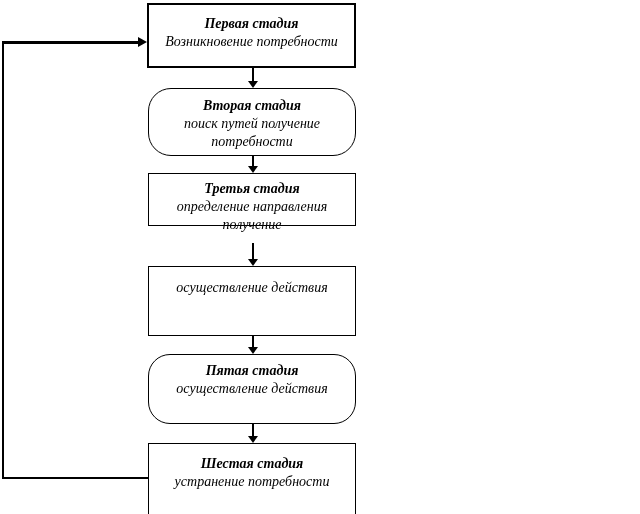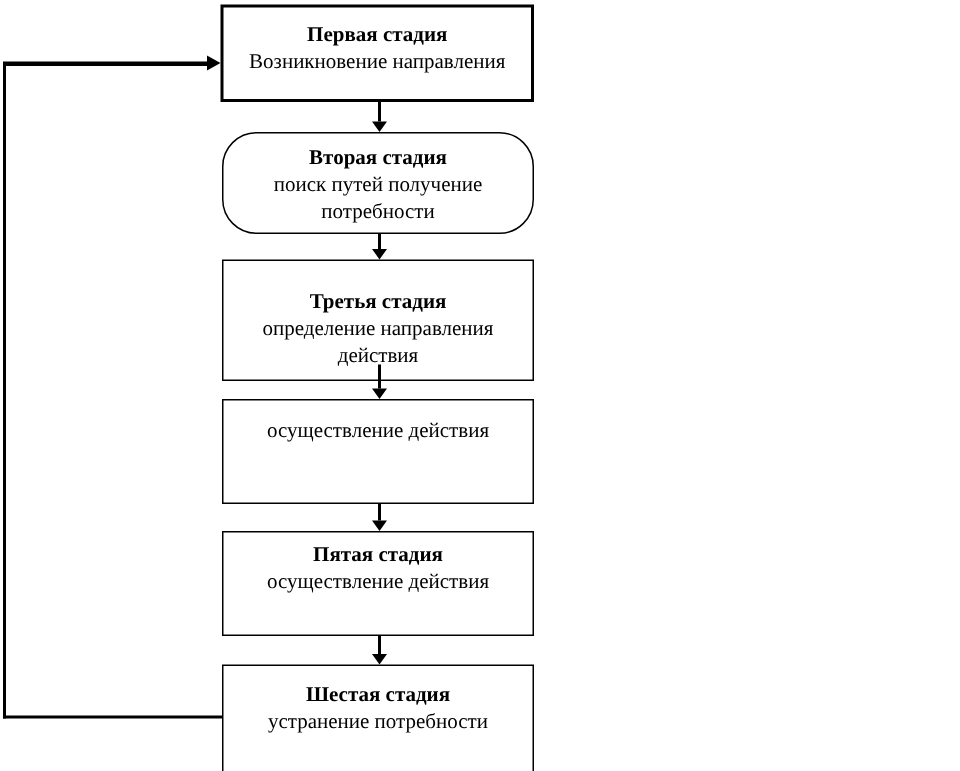--- a/index.html
+++ b/index.html
@@ -8,20 +8,21 @@
     background: #ffffff;
   }
   #canvas {
     position: relative;
     width: 640px;
     height: 514px;
     background: #ffffff;
     font-family: "Liberation Serif", serif;
     color: #000000;
     overflow: hidden;
+    font-style: italic;
   }
   .stage-box {
     position: absolute;
     left: 148px;
     width: 208px;
     border: 1px solid #000000;
     background: #ffffff;
     box-sizing: border-box;
     text-align: center;
     font-size: 14px;
@@ -69,40 +70,40 @@
     border-left: 9px solid #000000;
   }
 </style>
 </head>
 <body>
 
 <div id="canvas">
 
   <div class="stage-box first" style="top:3px; height:65px; padding-top:10px;">
     <div class="stage-title">Первая стадия</div>
-    <div class="stage-line">Возникновение направления</div>
+    <div class="stage-line">Возникновение потребности</div>
   </div>
 
   <div class="stage-box" style="top:88px; height:68px; padding-top:8px;border-radius:23px;">
     <div class="stage-title">Вторая стадия</div>
     <div class="stage-line">поиск путей получение</div>
     <div class="stage-line mt">потребности</div>
   </div>
 
-  <div class="stage-box" style="top:173px; height:81px; padding-top:19px;">
+  <div class="stage-box" style="top:173px; height:53px; padding-top:6px;">
     <div class="stage-title">Третья стадия</div>
     <div class="stage-line">определение направления</div>
-    <div class="stage-line mt">действия</div>
+    <div class="stage-line mt">получение</div>
   </div>
 
   <div class="stage-box" style="top:266px; height:70px; padding-top:12px;">
     <div class="stage-line mt">осуществление действия</div>
   </div>
 
-  <div class="stage-box" style="top:354px; height:70px; padding-top:7px;">
+  <div class="stage-box" style="top:354px; height:70px; padding-top:7px;border-radius:22px;">
     <div class="stage-title">Пятая стадия</div>
     <div class="stage-line mt">осуществление действия</div>
   </div>
 
   <div class="stage-box" style="top:443px; height:72px; padding-top:11px;">
     <div class="stage-title">Шестая стадия</div>
     <div class="stage-line mt">устранение потребности</div>
   </div>
 
   <div class="v-line" style="top:68px; height:13px;"></div>

